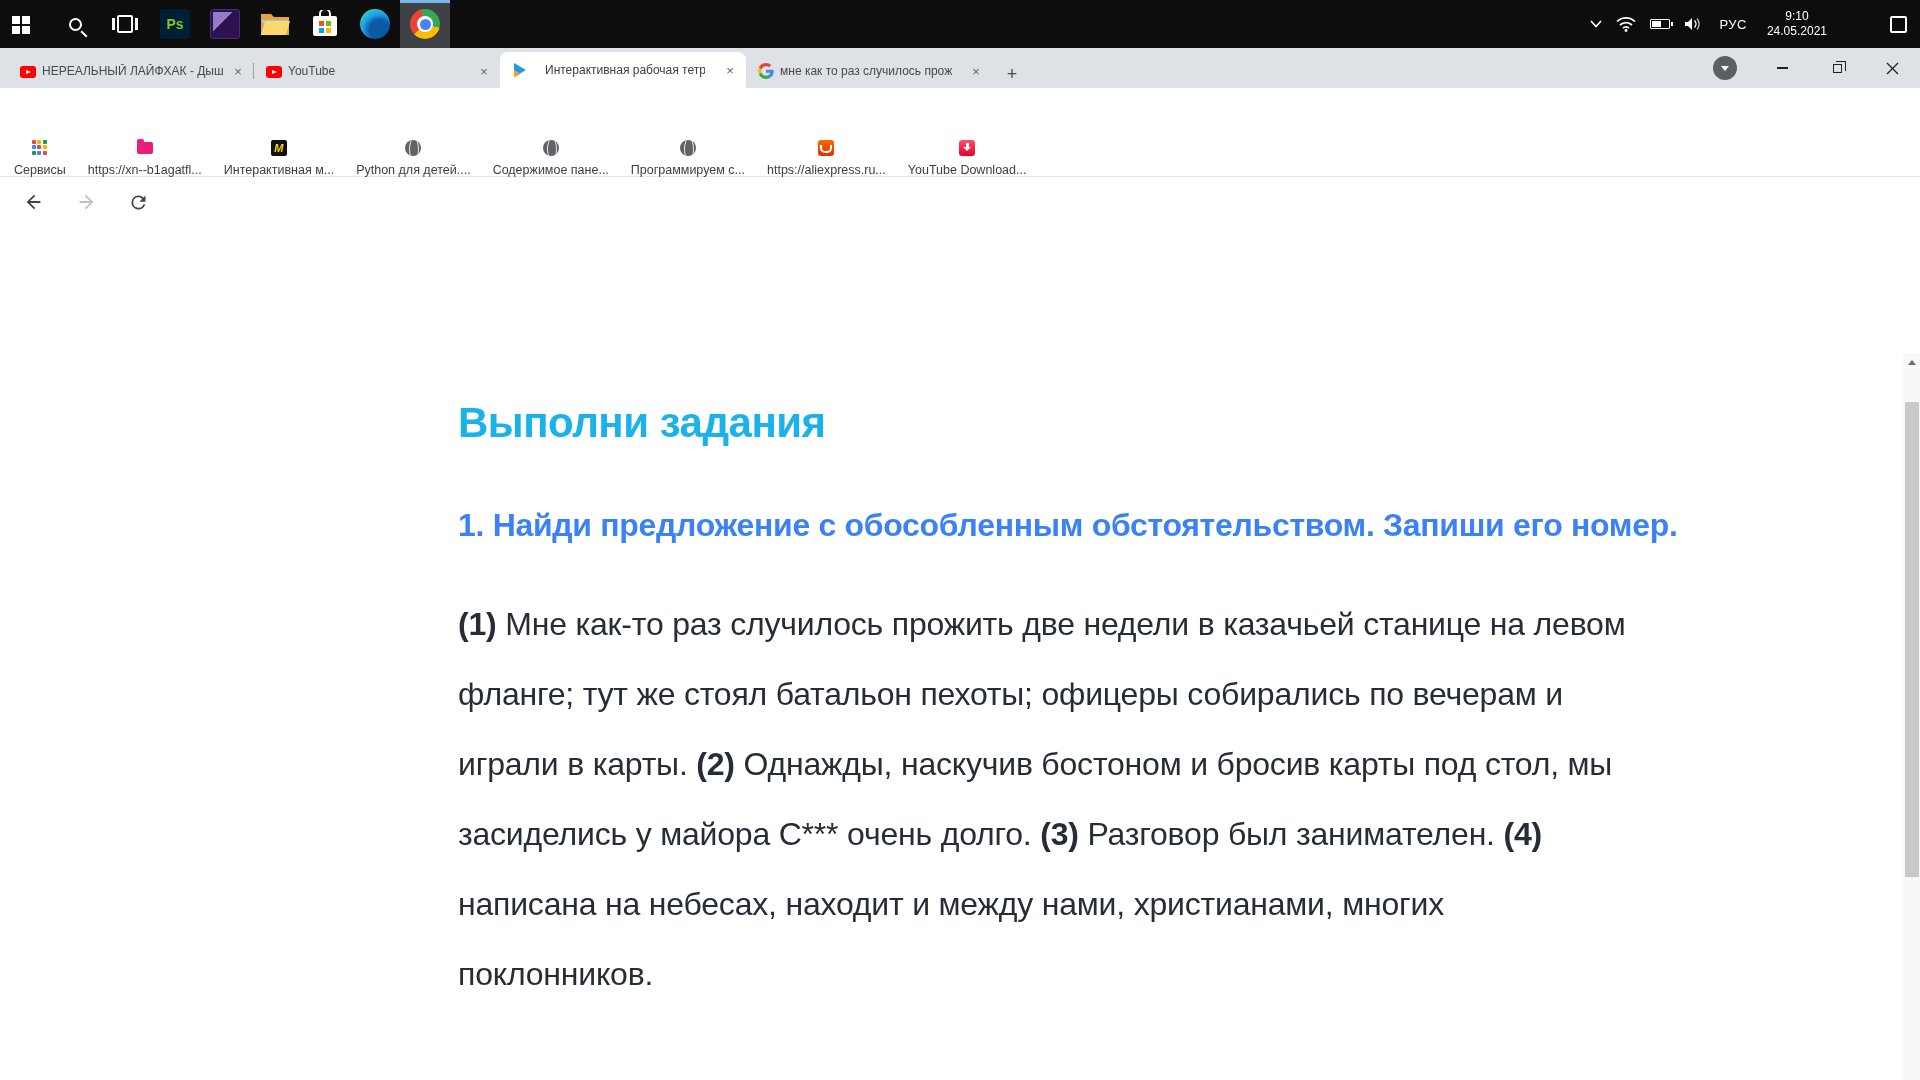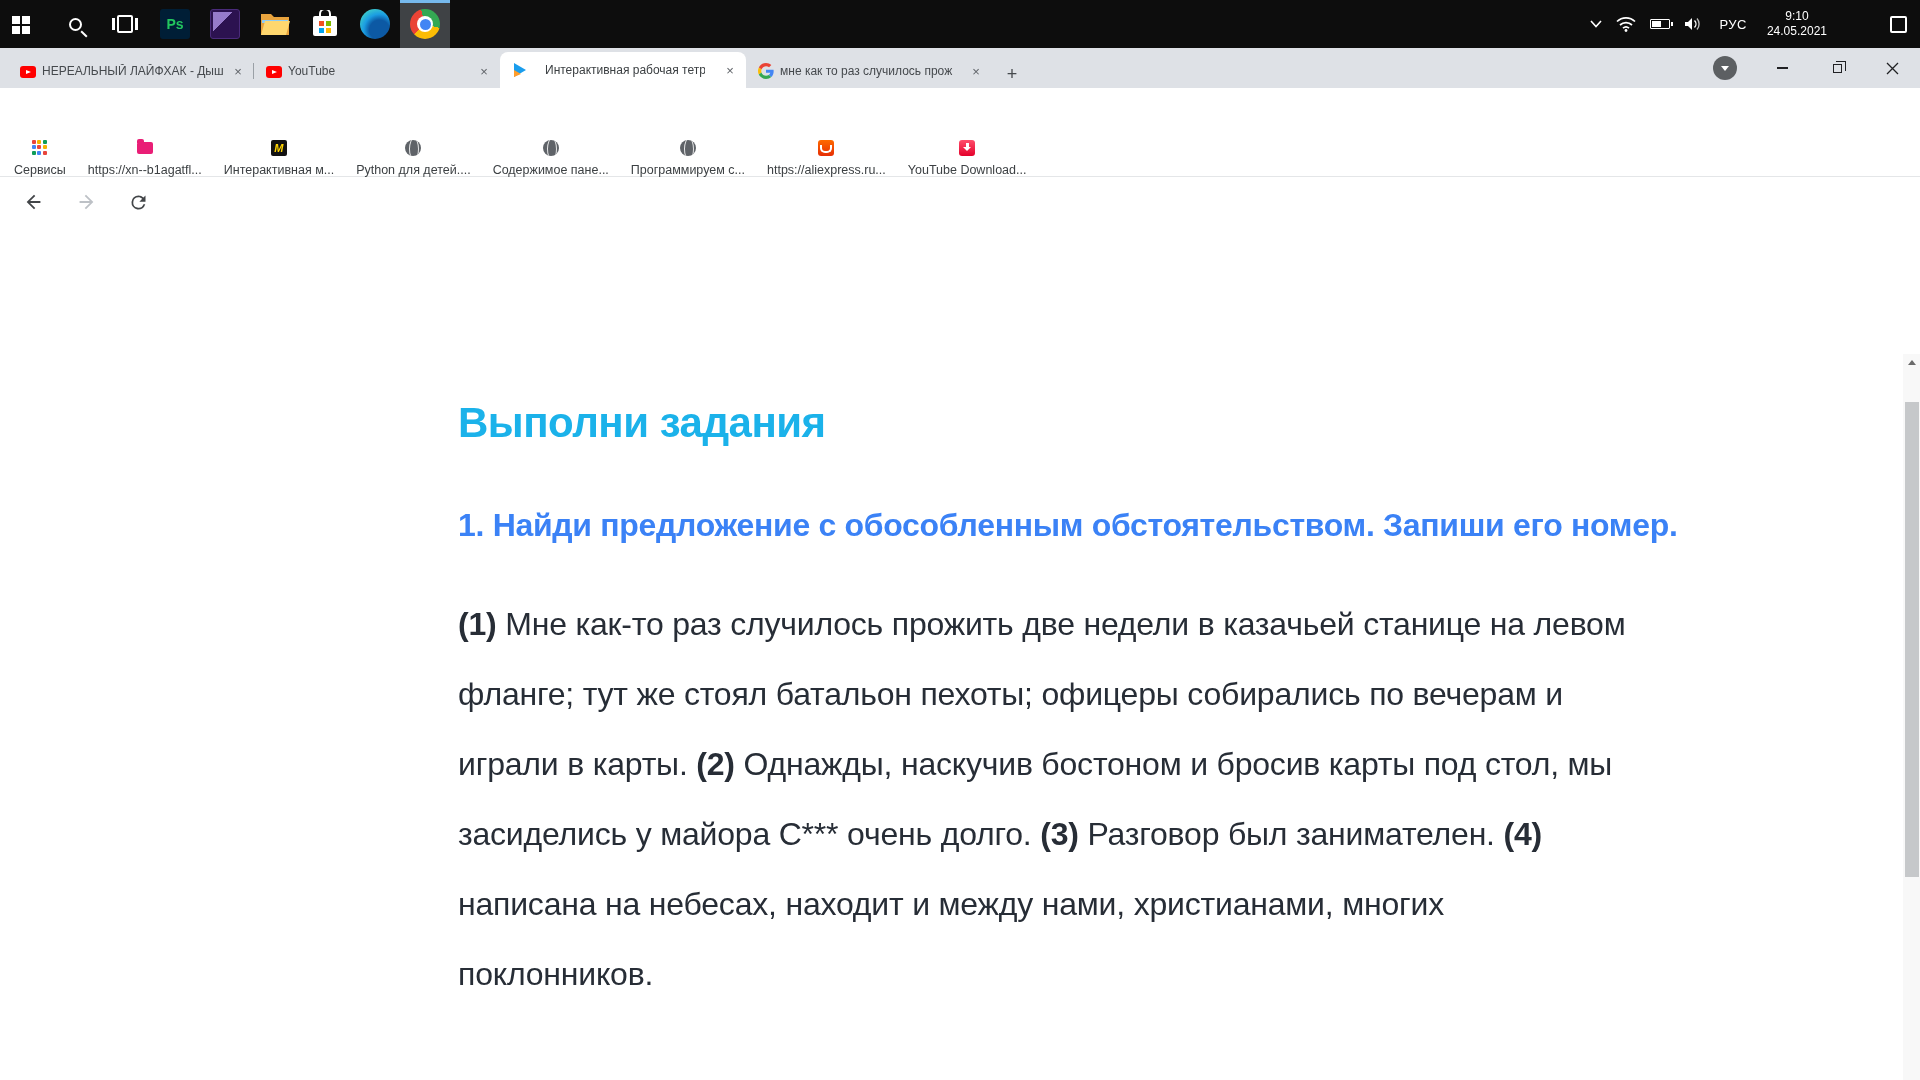--- a/index.html
+++ b/index.html
@@ -18,21 +18,21 @@
 
   .win-logo { width:8px; height:8px; background:#fff; box-shadow:10px 0 #fff, 0 10px #fff, 10px 10px #fff;
     margin:-10px 10px 0 -10px; transform:translate(1px,1px); }
   .search-glyph { width:13px; height:13px; border:2px solid #fff; border-radius:50%; position:relative; }
   .search-glyph::after { content:""; position:absolute; width:2px; height:8px; background:#fff;
     left:12px; top:10px; transform:rotate(-45deg); }
   .tv-glyph { width:16px; height:18px; border:2px solid #fff; border-radius:2px; position:relative; }
   .tv-glyph::before, .tv-glyph::after { content:""; position:absolute; width:3px; height:12px;
     background:#fff; top:1px; }
   .tv-glyph::before { left:-7px; } .tv-glyph::after { right:-7px; }
-  .ps-tile { width:30px; height:30px; background:#001e36; border-radius:3px; color:#22c55e;
+  .ps-tile { width:30px; height:30px; background:#001e36; border-radius:3px; color:#84cc16;
     font-weight:bold; font-size:14px; display:flex; align-items:center; justify-content:center; }
   .adobe-tile { width:30px; height:30px; background:#2c1250; border-radius:3px; position:relative; overflow:hidden;
     border:1px solid #4a2b7a; }
   .adobe-tile::before { content:""; position:absolute; inset:2px; background:
     linear-gradient(135deg, #a286d8 0 40%, transparent 40%); opacity:.9; }
   .edge-ball { width:30px; height:30px; border-radius:50%;
     background:radial-gradient(circle at 65% 70%, #0c59a4 0 35%, #1b9de2 55%, #35c1cf 75%, #7ee3c9 100%); }
   .chrome-ball { width:30px; height:30px; border-radius:50%; position:relative;
     background:conic-gradient(from -135deg, #ea4335 0 33.4%, #34a853 0 66.7%, #fbbc05 0 100%); }
   .chrome-ball::before { content:""; position:absolute; inset:7px; background:#fff; border-radius:50%; }

